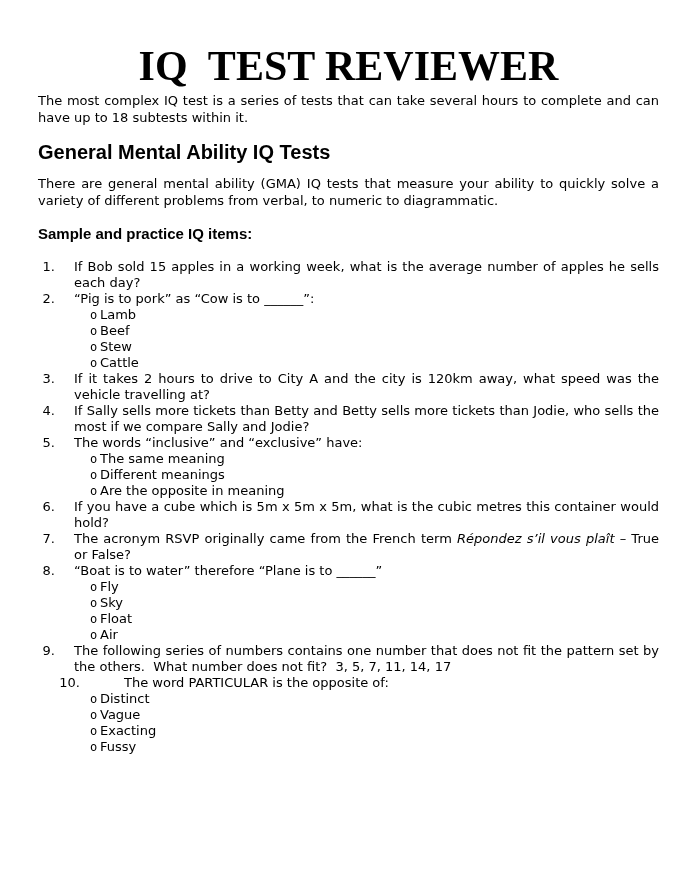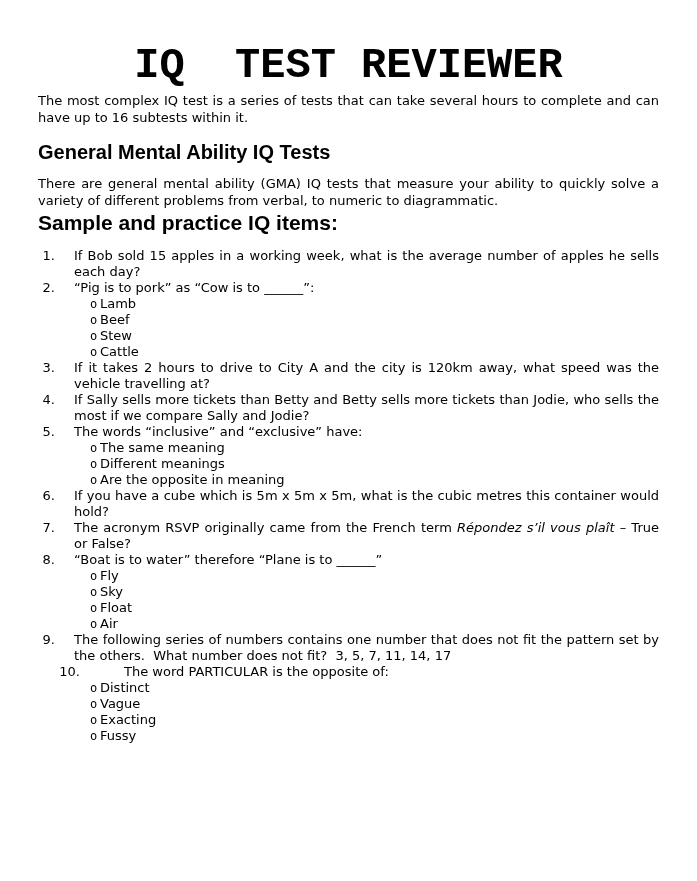--- a/index.html
+++ b/index.html
@@ -11,39 +11,39 @@
     position:relative;overflow:hidden;
   }
   .page-number-clip{
     position:absolute;top:0;right:40px;width:40px;height:3px;overflow:hidden;
   }
   .page-number-clip span{
     display:block;margin-top:-13px;font-size:15px;line-height:15px;
   }
   .content{padding:0 38px}
   h1.doc-title{
-    font-family:Liberation Mono, monospace;
+    font-family:Liberation Serif, serif;
     font-size:42px;font-weight:bold;
     text-align:center;margin:40px 0 0;line-height:52px;
     white-space:pre;letter-spacing:0;
   }
   p.para{
     margin:0;text-align:justify;line-height:17px;
   }
   .mt-p1{margin-top:30px}
   .mt-p{margin-top:19px}
   h2.section-heading{
     font-family:"Liberation Sans",sans-serif;
     font-size:20px;font-weight:bold;
     margin:15px 0 11px;line-height:23px;
   }
   h3.sub-heading{
     font-family:"Liberation Sans",sans-serif;
-    font-size:21px;font-weight:bold;
-    margin:5px 0 0;line-height:18px;
+    font-size:15px;font-weight:bold;
+    margin:16px 0 0;line-height:18px;
   }
   .question-list{margin-top:16px;line-height:16px}
   .q-row{display:flex}
   .q-num{flex:0 0 17px;text-align:right;white-space:nowrap}
   .q-text{margin-left:19px;flex:1;text-align:justify;white-space:pre-wrap}
   .q-row.wide .q-num{flex:0 0 42px;text-align:right;padding-left:20px;box-sizing:border-box}
   .q-row.wide .q-text{margin-left:44px;flex:none;text-align:left}
   .opt-row{display:flex;margin-left:52px}
   .opt-bullet{
     flex:0 0 10px;
@@ -56,21 +56,21 @@
 </head>
 <body>
 
 <div class="page-number-clip">
   <span>110</span>
 </div>
 
 <div class="content">
   <h1 class="doc-title">IQ  TEST REVIEWER</h1>
 
-  <p class="para mt-p1">The most complex IQ test is a series of tests that can take several hours to complete and can have up to 16 subtests within it.</p>
+  <p class="para mt-p1">The most complex IQ test is a series of tests that can take several hours to complete and can have up to 18 subtests within it.</p>
 
   <h2 class="section-heading">General Mental Ability IQ Tests</h2>
   <p class="para mt-p">There are general mental ability (GMA) IQ tests that measure your ability to quickly solve a variety of different problems from verbal, to numeric to diagrammatic.</p>
 
   <h3 class="sub-heading">Sample and practice IQ items:</h3>
 
   <div class="question-list">
       <div class="q-row">
         <span class="q-num">1.</span>
         <span class="q-text">If Bob sold 15 apples in a working week, what is the average number of apples he sells each day?</span>

